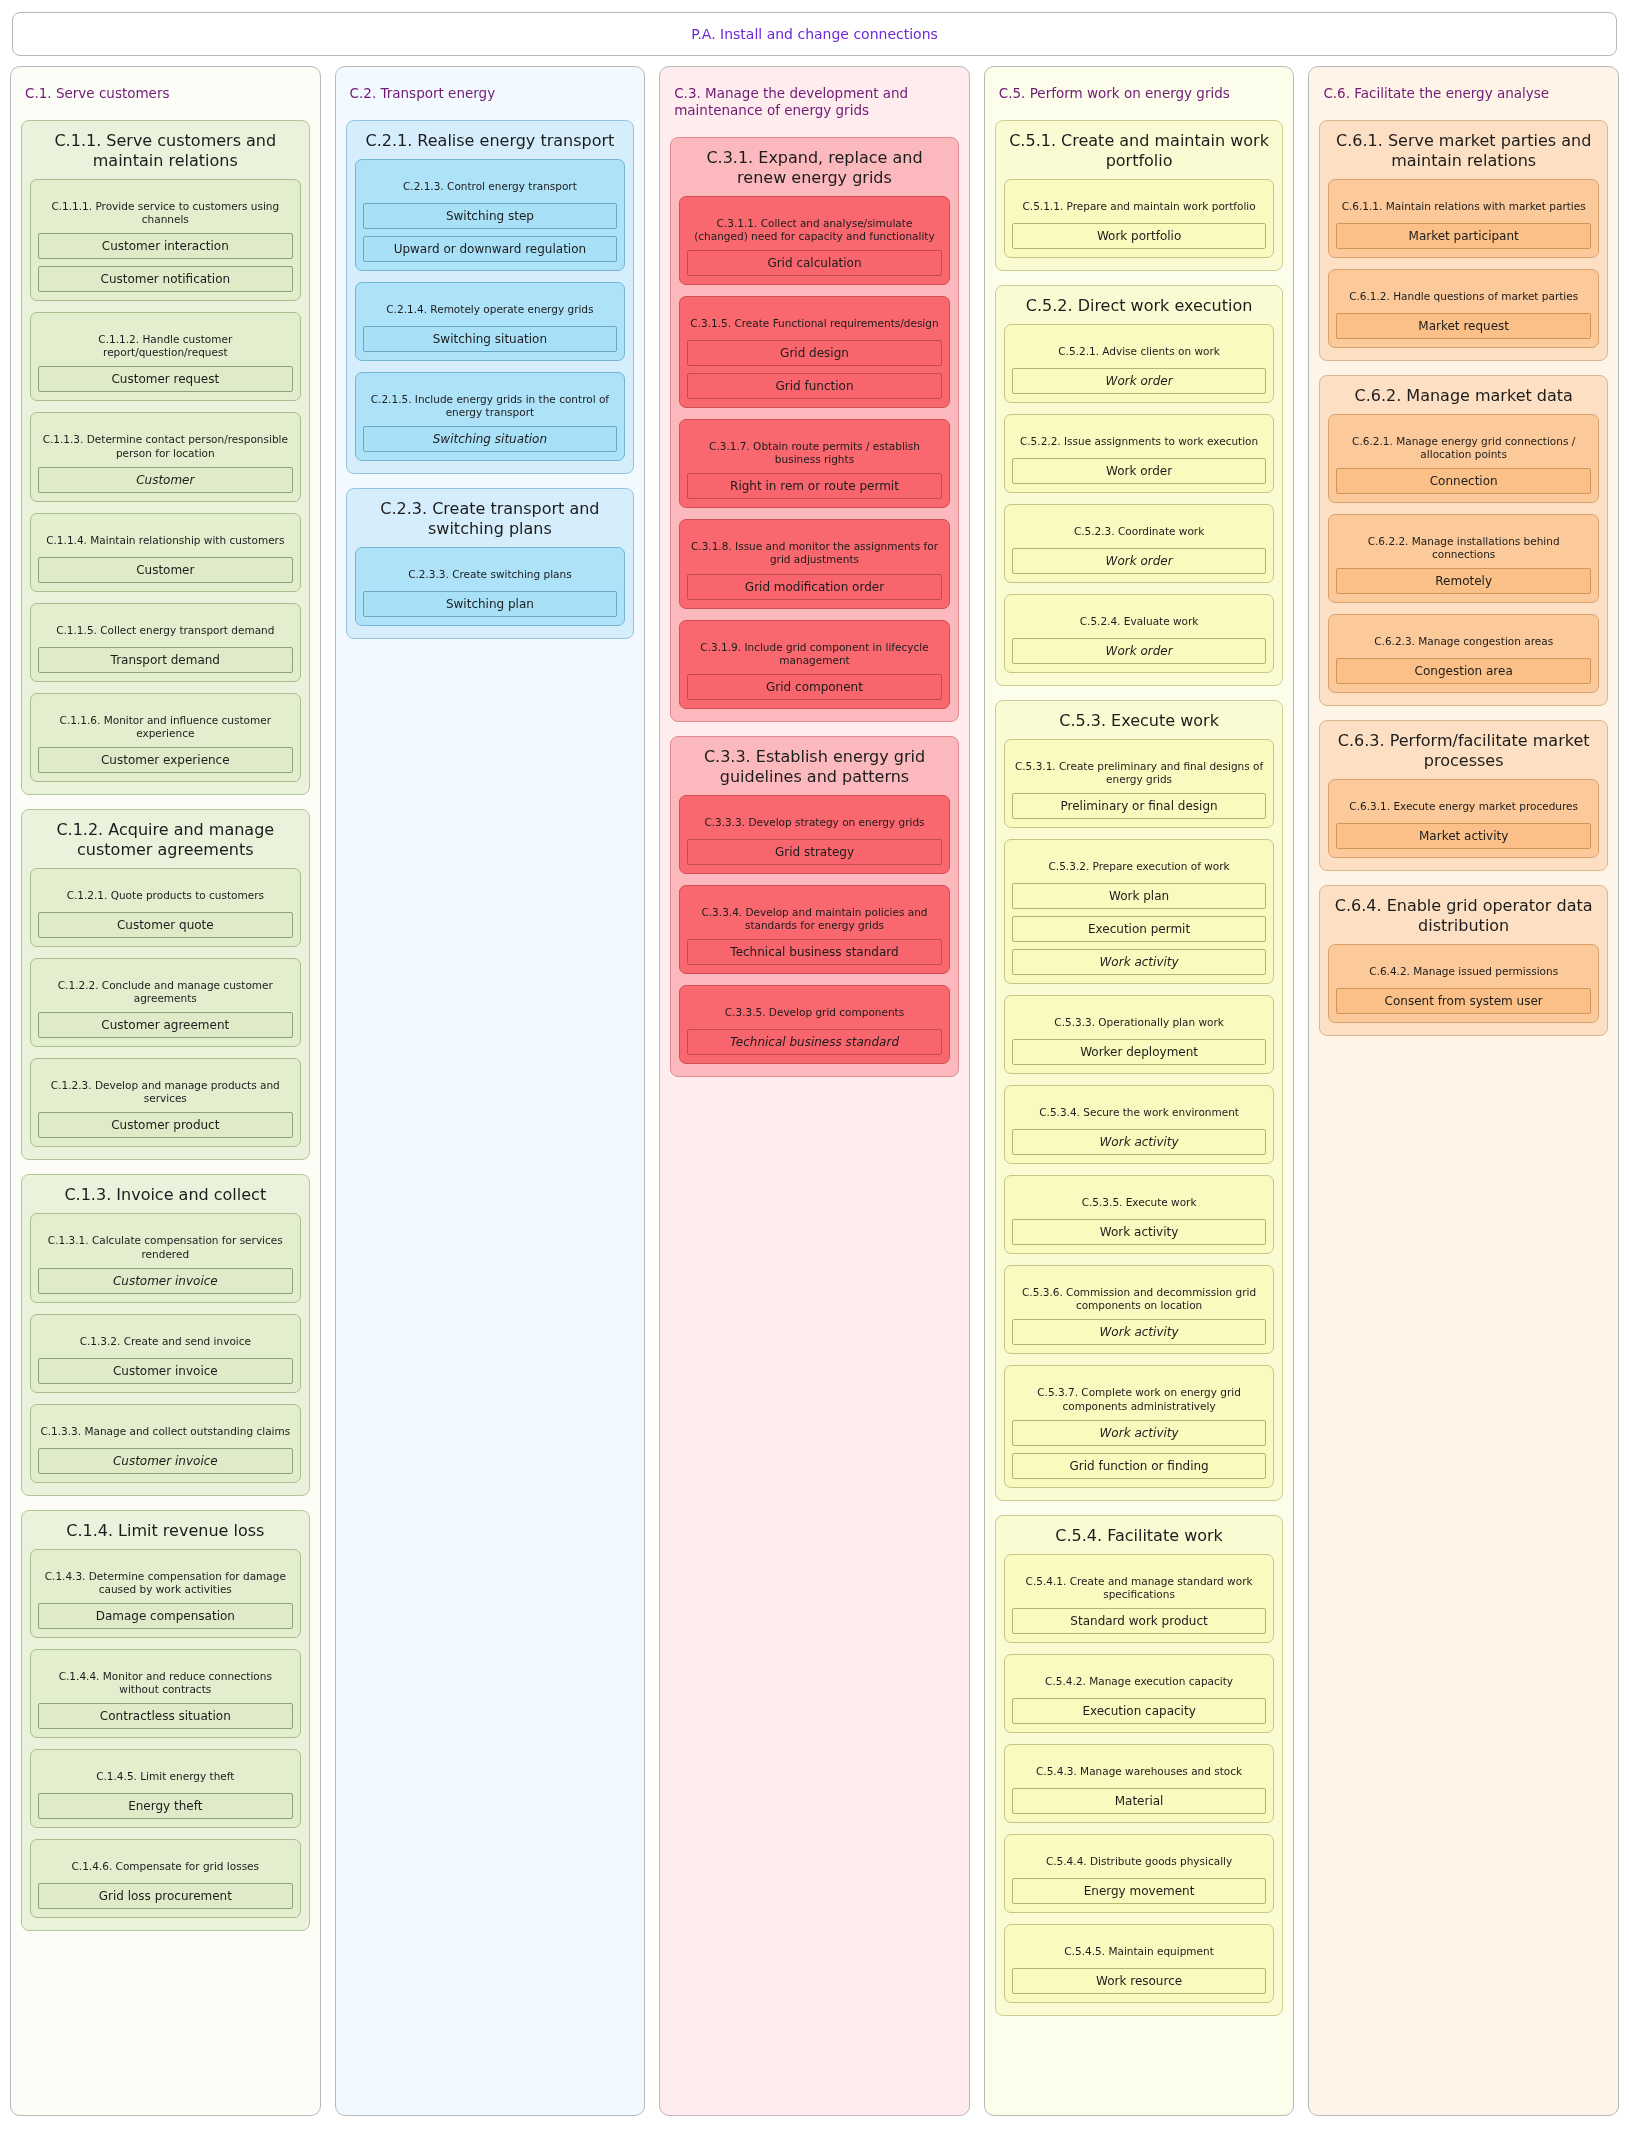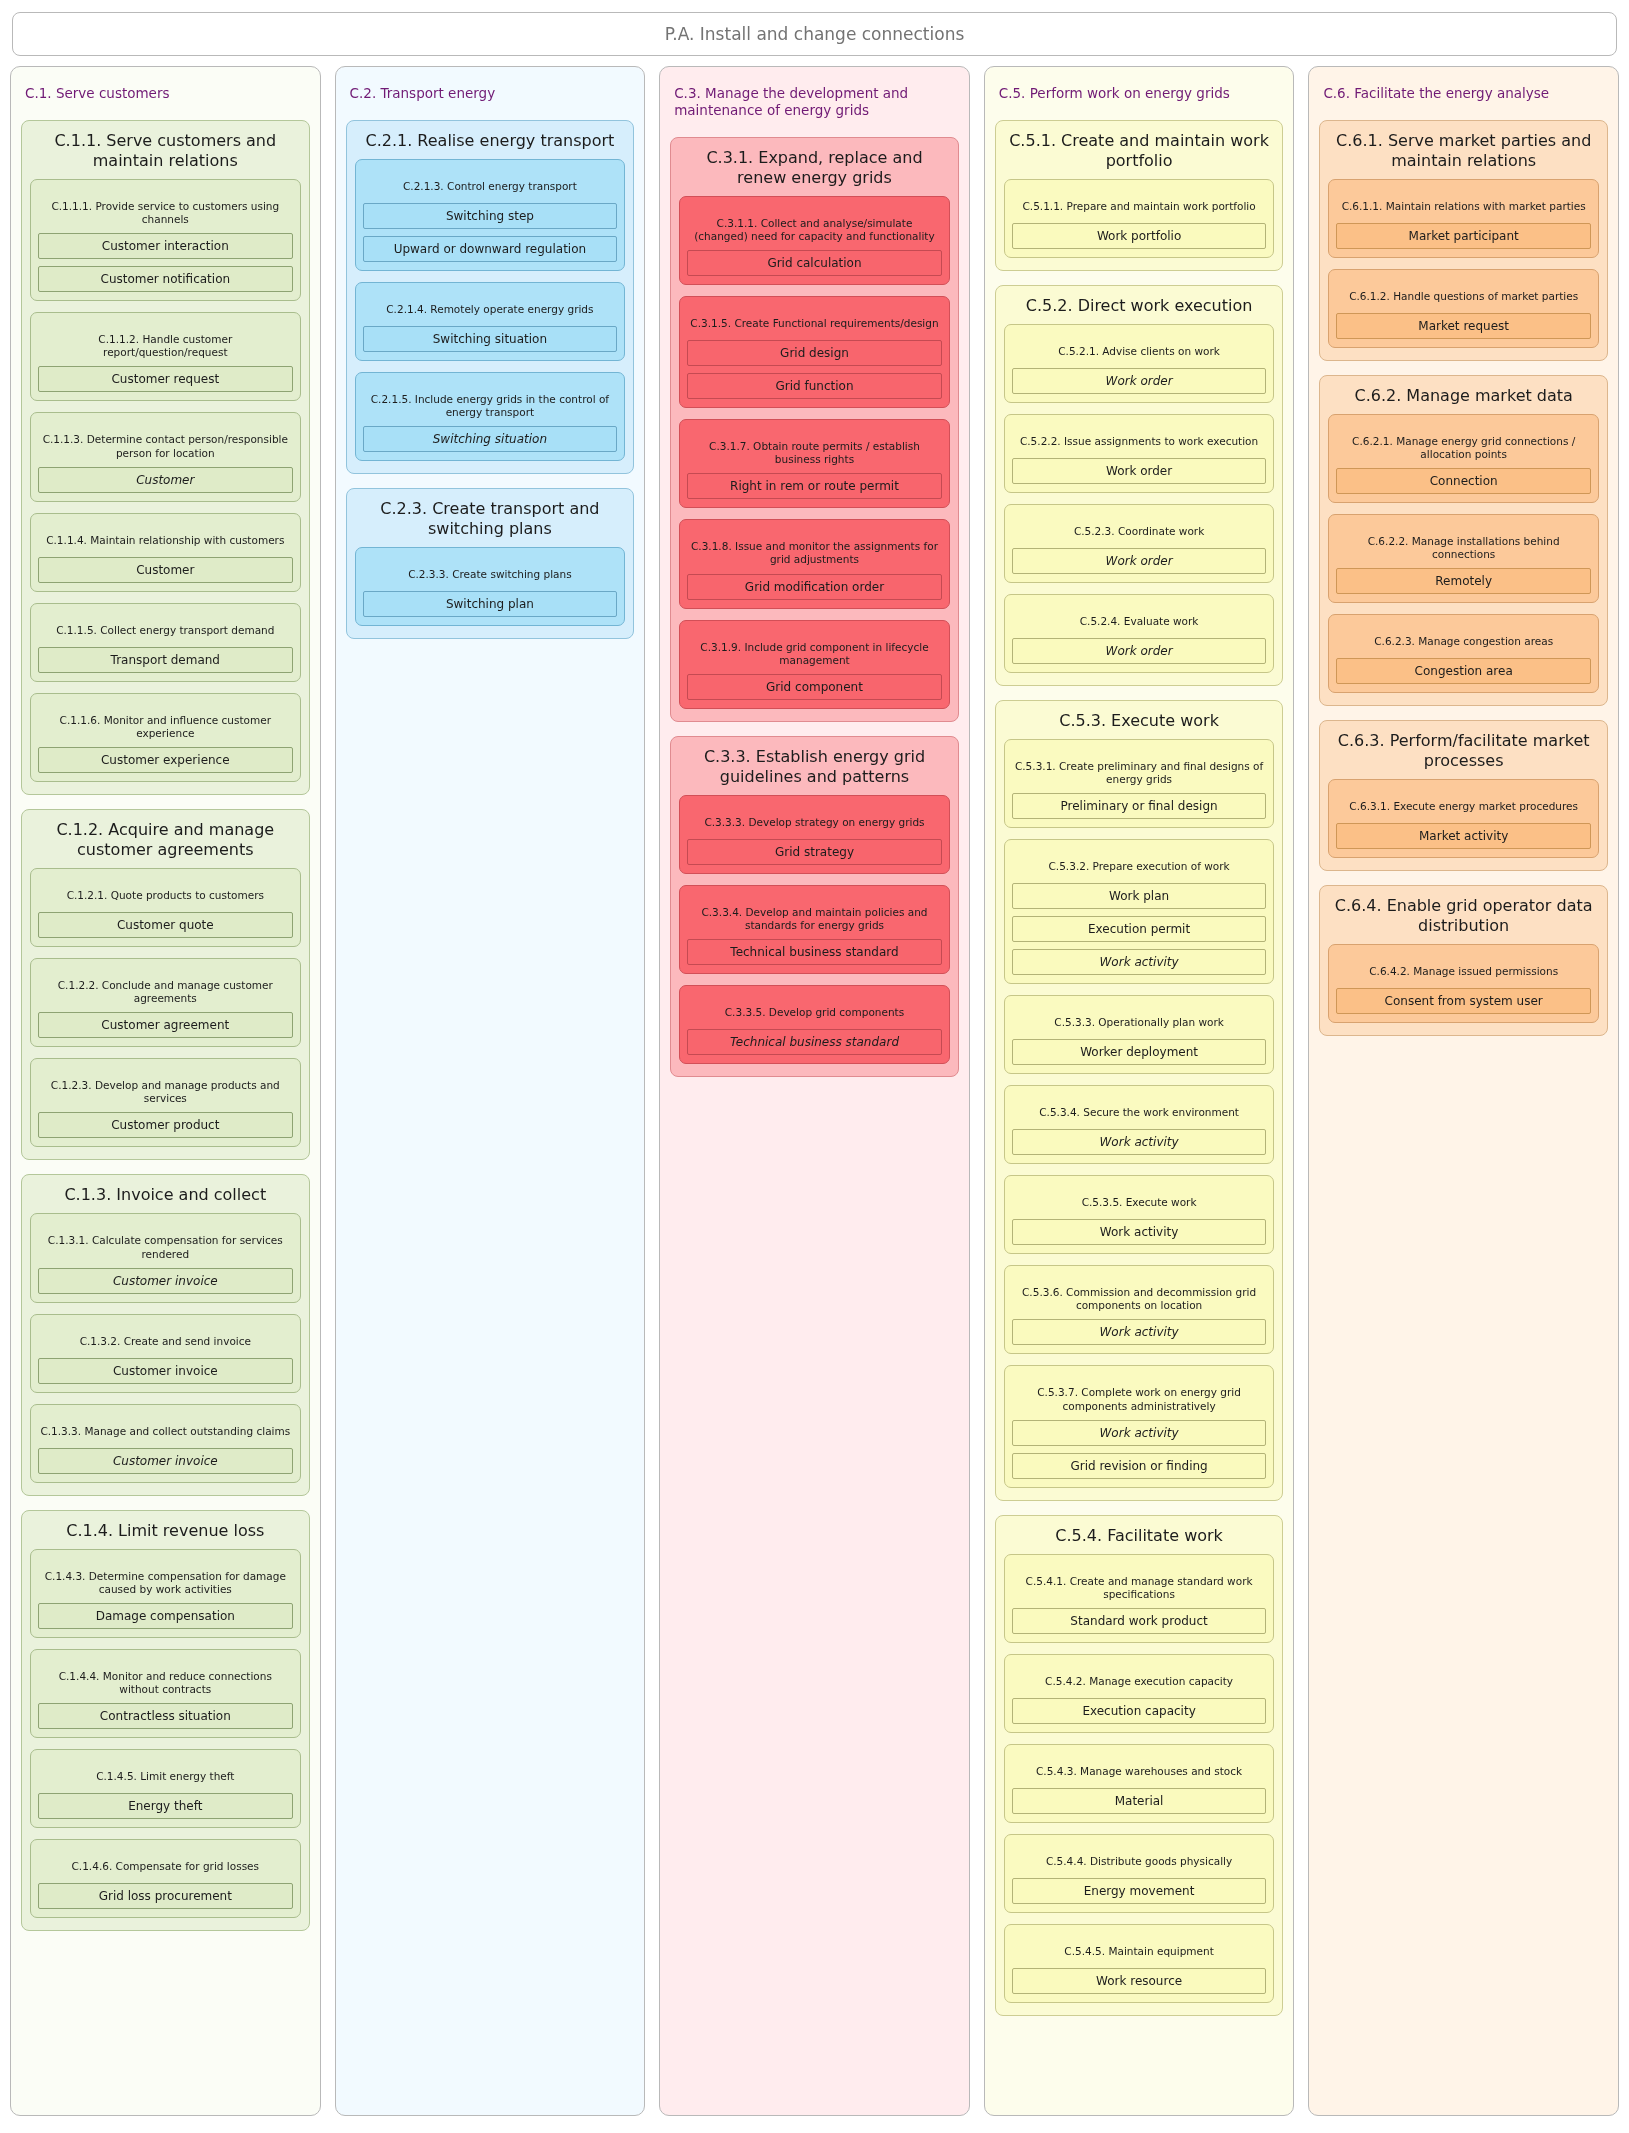--- a/index.html
+++ b/index.html
@@ -19,22 +19,22 @@
     height: 44px;
     border: 1px solid #b9b9b9;
     border-radius: 8px;
     background: #ffffff;
     display: flex;
     align-items: center;
     justify-content: center;
     margin: 4px 2px 10px 2px;
   }
   .title-bar .title-text {
-    font-size: 17px;
-    color: #737373;
+    font-size: 14px;
+    color: #6d28d9;
   }
   
   .columns {
     display: flex;
     gap: 14px;
     align-items: flex-start;
   }
   .column {
     flex: 1 1 0;
     min-width: 0;
@@ -330,21 +330,21 @@
             <div class="item-title">C.5.3.5. Execute work</div>
             <div class="leaf">Work activity</div>
           </div>
           <div class="item">
             <div class="item-title">C.5.3.6. Commission and decommission grid components on location</div>
             <div class="leaf italic">Work activity</div>
           </div>
           <div class="item">
             <div class="item-title">C.5.3.7. Complete work on energy grid components administratively</div>
             <div class="leaf italic">Work activity</div>
-            <div class="leaf">Grid revision or finding</div>
+            <div class="leaf">Grid function or finding</div>
           </div>
         </div>
         <div class="group">
           <div class="group-title">C.5.4. Facilitate work</div>
           <div class="item">
             <div class="item-title">C.5.4.1. Create and manage standard work specifications</div>
             <div class="leaf">Standard work product</div>
           </div>
           <div class="item">
             <div class="item-title">C.5.4.2. Manage execution capacity</div>

